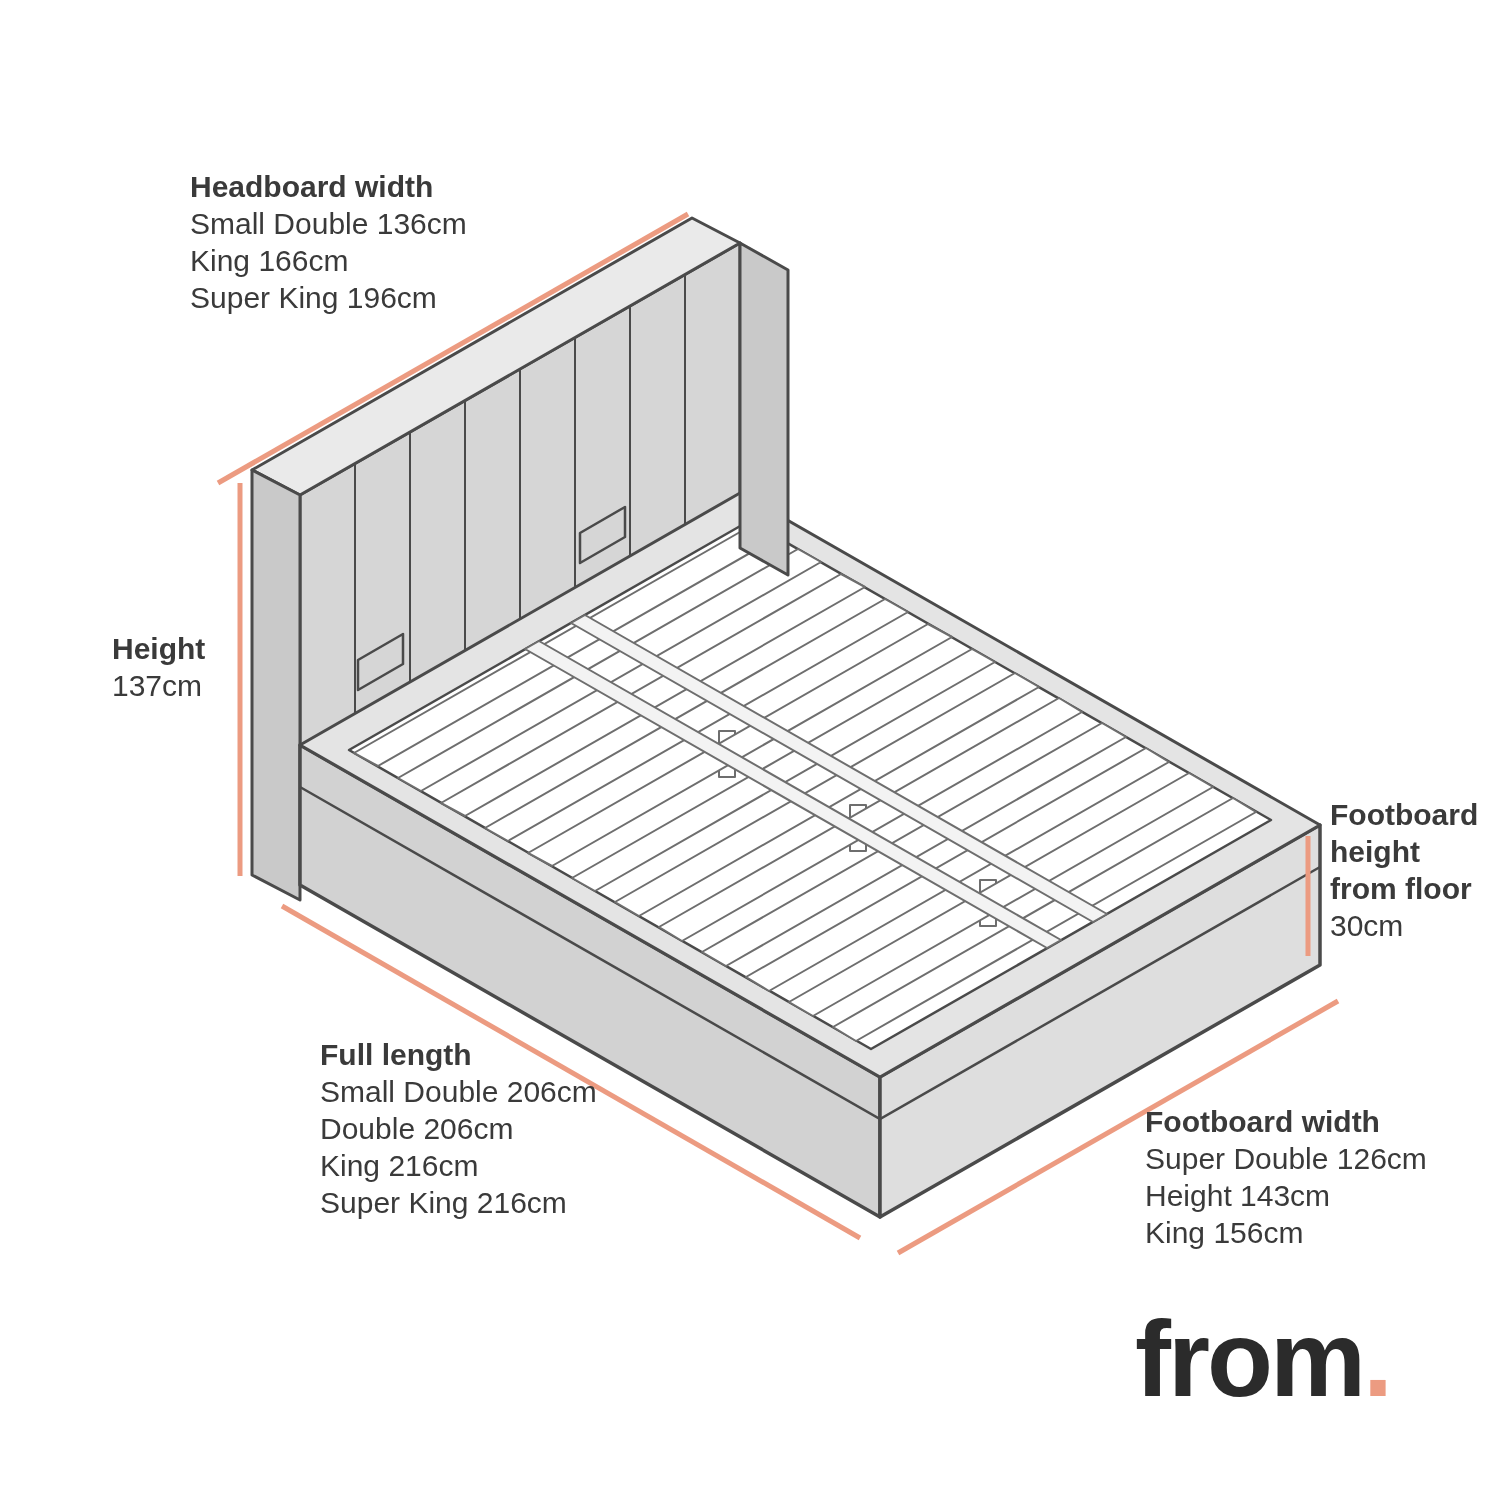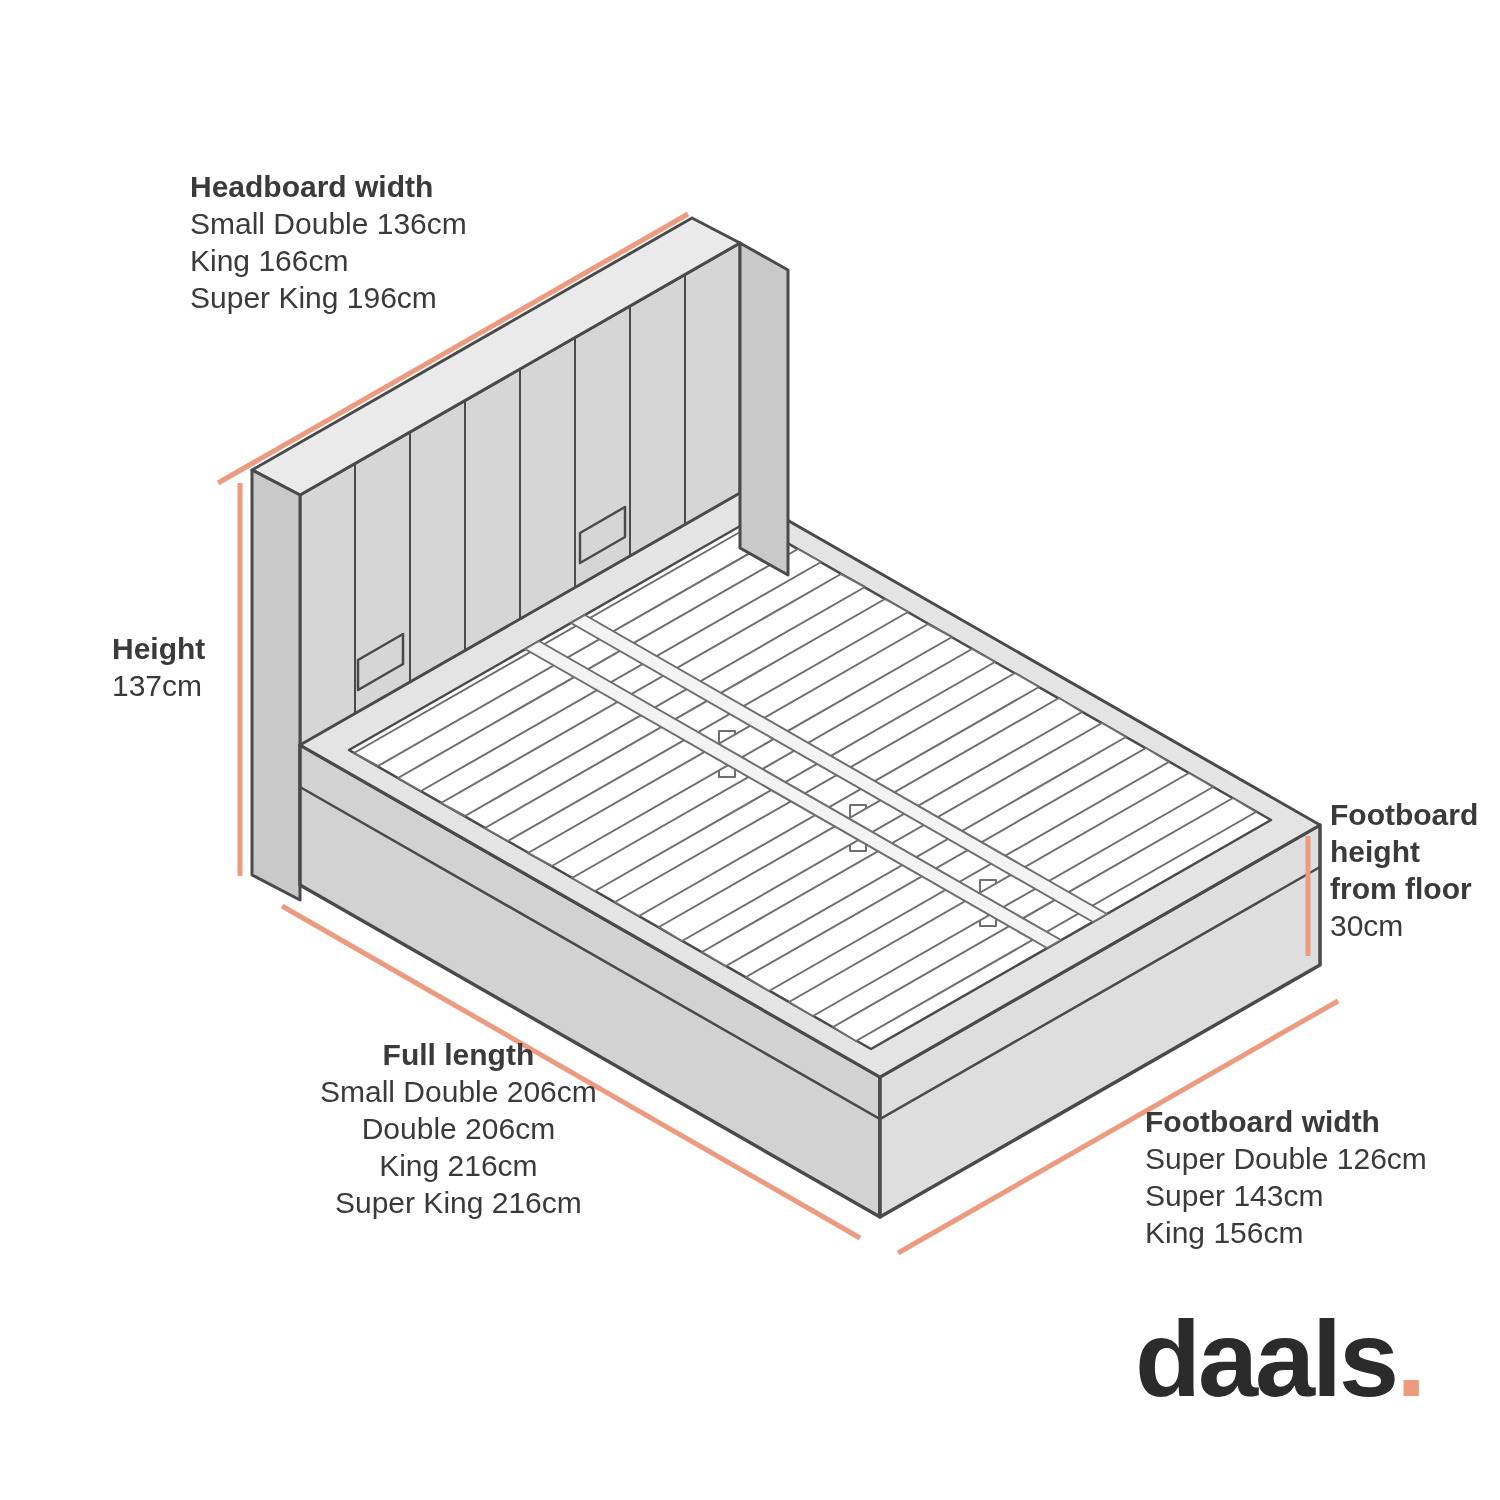--- a/index.html
+++ b/index.html
@@ -107,30 +107,30 @@
 <div class="label" style="left:112px;top:630px;">
   <div class="title">Height</div>
   <div>137cm</div>
 </div>
 
 <div class="label" style="left:1330px;top:796px;width:158px;">
   <div class="title">Footboard height from floor</div>
   <div>30cm</div>
 </div>
 
-<div class="label" style="left:320px;top:1036px;text-align:center;">
+<div class="label" style="left:320px;top:1036px;">
   <div class="title">Full length</div>
   <div>Small Double 206cm</div>
   <div>Double 206cm</div>
   <div>King 216cm</div>
   <div>Super King 216cm</div>
 </div>
 
 <div class="label" style="left:1145px;top:1075px;margin-top:28px;">
   <div class="title">Footboard width</div>
   <div>Super Double 126cm</div>
-  <div>Super 143cm</div>
+  <div>Height 143cm</div>
   <div>King 156cm</div>
 </div>
 
 <div class="logo">
-  <span>daals</span><span class="dot">.</span>
+  <span>from</span><span class="dot">.</span>
 </div>
 
 </body></html>

